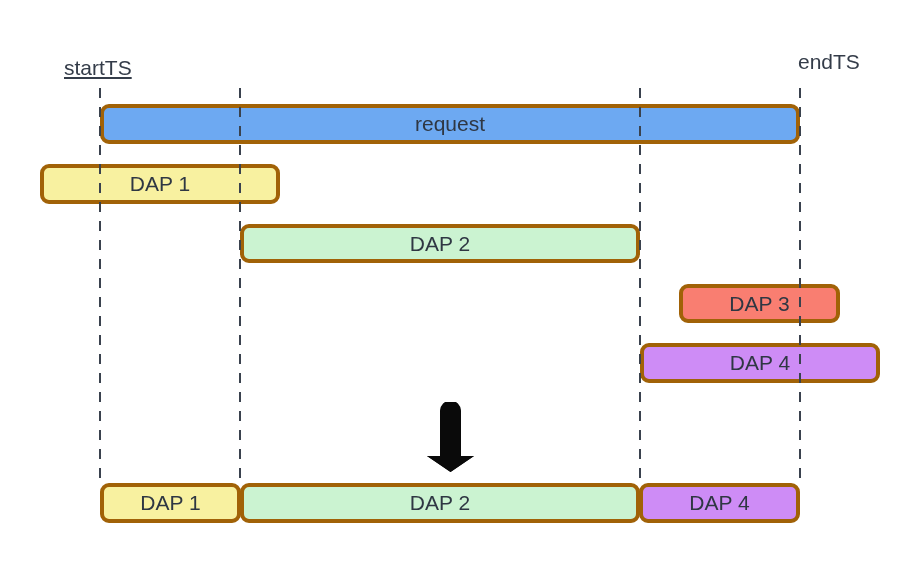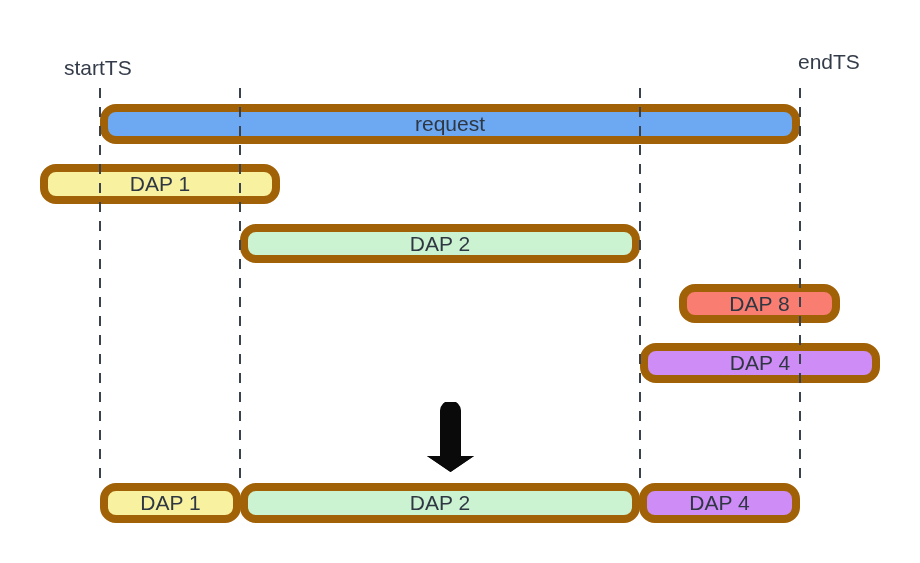--- a/index.html
+++ b/index.html
@@ -14,21 +14,21 @@
     height: 563px;
     background: #ffffff;
     overflow: hidden;
   }
   .ts-label {
     position: absolute;
     font-size: 21px;
     color: #343c49;
     white-space: nowrap;
   }
-  .ts-label.start { left: 64px; top: 56px; }
+  .ts-label.start { left: 64px; top: 56px; text-decoration: underline; }
   .ts-label.end   { left: 798px; top: 50px; }
 
   
   .dash {
     position: absolute;
     top: 88px;
     height: 395px;
     width: 2px;
     z-index: 3;
     background: repeating-linear-gradient(
@@ -38,22 +38,22 @@
     );
   }
   .dash.d1 { left: 99px; }
   .dash.d2 { left: 239px; }
   .dash.d3 { left: 639px; }
   .dash.d4 { left: 799px; }
 
   .bar {
     position: absolute;
     box-sizing: border-box;
-    border: 8px solid #a16207;
-    border-radius: 16px;
+    border: 4px solid #a16207;
+    border-radius: 9px;
     display: flex;
     align-items: center;
     justify-content: center;
     z-index: 2;
   }
   .bar span {
     font-size: 21px;
     color: #2f3743;
     z-index: 1;
   }
@@ -97,21 +97,21 @@
 
   <div class="bar dap1" style="background-color: rgb(248, 241, 160);">
     <span>DAP 1</span>
   </div>
 
   <div class="bar dap2" style="background-color: rgb(203, 243, 209);">
     <span>DAP 2</span>
   </div>
 
   <div class="bar dap3" style="background-color: rgb(249, 126, 113);">
-    <span>DAP 8</span>
+    <span>DAP 3</span>
   </div>
 
   <div class="bar dap4" style="background-color: rgb(206, 140, 246);">
     <span>DAP 4</span>
   </div>
 
   <div class="arrow">
     <svg width="47" height="70" viewBox="0 0 47 70" xmlns="http://www.w3.org/2000/svg">
       <path d="M13 9 a10 10 0 0 1 21 0 V54 H47 L23.5 70 L0 54 H13 Z" transform="scale(1,1)"></path>
       <path d="M13 10 a10.5 9.5 0 0 1 21 0 L34 55 L13 55 Z"></path>

